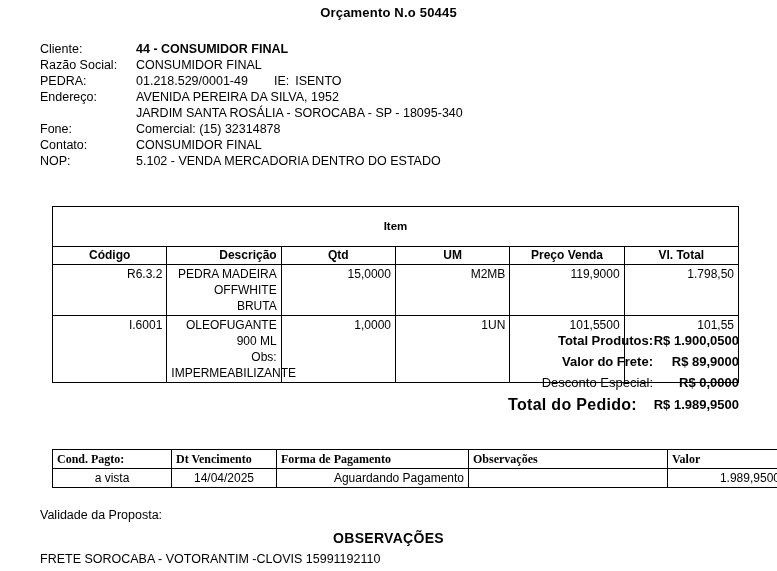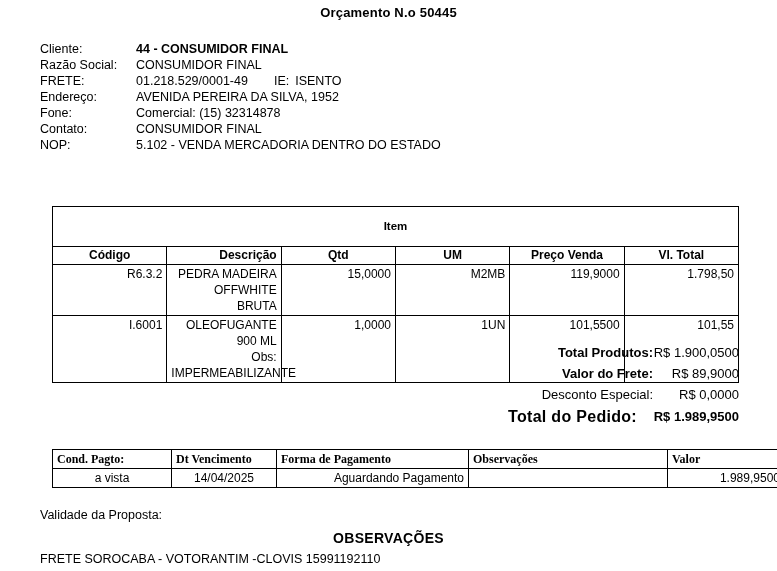--- a/index.html
+++ b/index.html
@@ -106,40 +106,39 @@
   .items-table tbody td.two-line { height: 31px; }
   .cell-mid { vertical-align: middle; }
   .desc-obs { display: block; }
 
   
   .totals {
     position: absolute;
     left: 430px;
     top: 330px;
     width: 309px;
-    margin-top: 12px;
   }
   .tot-row {
     position: relative;
     height: 21px;
     line-height: 21px;
     font-size: 13px;
   }
   .tot-label {
     position: absolute;
     right: 86px;
     white-space: nowrap;
     font-weight: bold;
   }
   .tot-label.regular { font-weight: normal; }
   .tot-value {
     position: absolute;
     right: 0;
     white-space: nowrap;
-    font-weight: normal;
+    font-weight: bold;
   }
   .tot-row.grand { height: 24px; line-height: 24px; }
   .tot-row.grand .tot-label {
     font-size: 16px;
     font-weight: bold;
     right: 102px;
     letter-spacing: 0.3px;
   }
   .tot-row.grand .tot-value {
     font-size: 13px;
@@ -210,33 +209,37 @@
       <span class="cust-label">Cliente:</span>
       <span class="cust-value bold">44 - CONSUMIDOR FINAL</span>
     </div>
 
     <div class="cust-row">
       <span class="cust-label">Razão Social:</span>
       <span class="cust-value">CONSUMIDOR FINAL</span>
     </div>
 
     <div class="cust-row">
-      <span class="cust-label">FRETE:</span>
+      <span class="cust-label">PEDRA:</span>
       <span class="cust-value">01.218.529/0001-49</span>
       <span class="ie-gap"></span>
       <span class="cust-value">IE:</span>
       <span class="ie-gap" style="width:6px"></span>
       <span class="cust-value">ISENTO</span>
     </div>
 
     <div class="cust-row">
       <span class="cust-label">Endereço:</span>
       <span class="cust-value">AVENIDA PEREIRA DA SILVA, 1952</span>
     </div>
 
+    <div class="cust-row">
+      <span class="cust-label"></span>
+      <span class="cust-value">JARDIM SANTA ROSÁLIA - SOROCABA - SP - 18095-340</span>
+    </div>
 
     <div class="cust-row">
       <span class="cust-label">Fone:</span>
       <span class="cust-value">Comercial: (15) 32314878</span>
     </div>
 
     <div class="cust-row">
       <span class="cust-label">Contato:</span>
       <span class="cust-value">CONSUMIDOR FINAL</span>
     </div>

